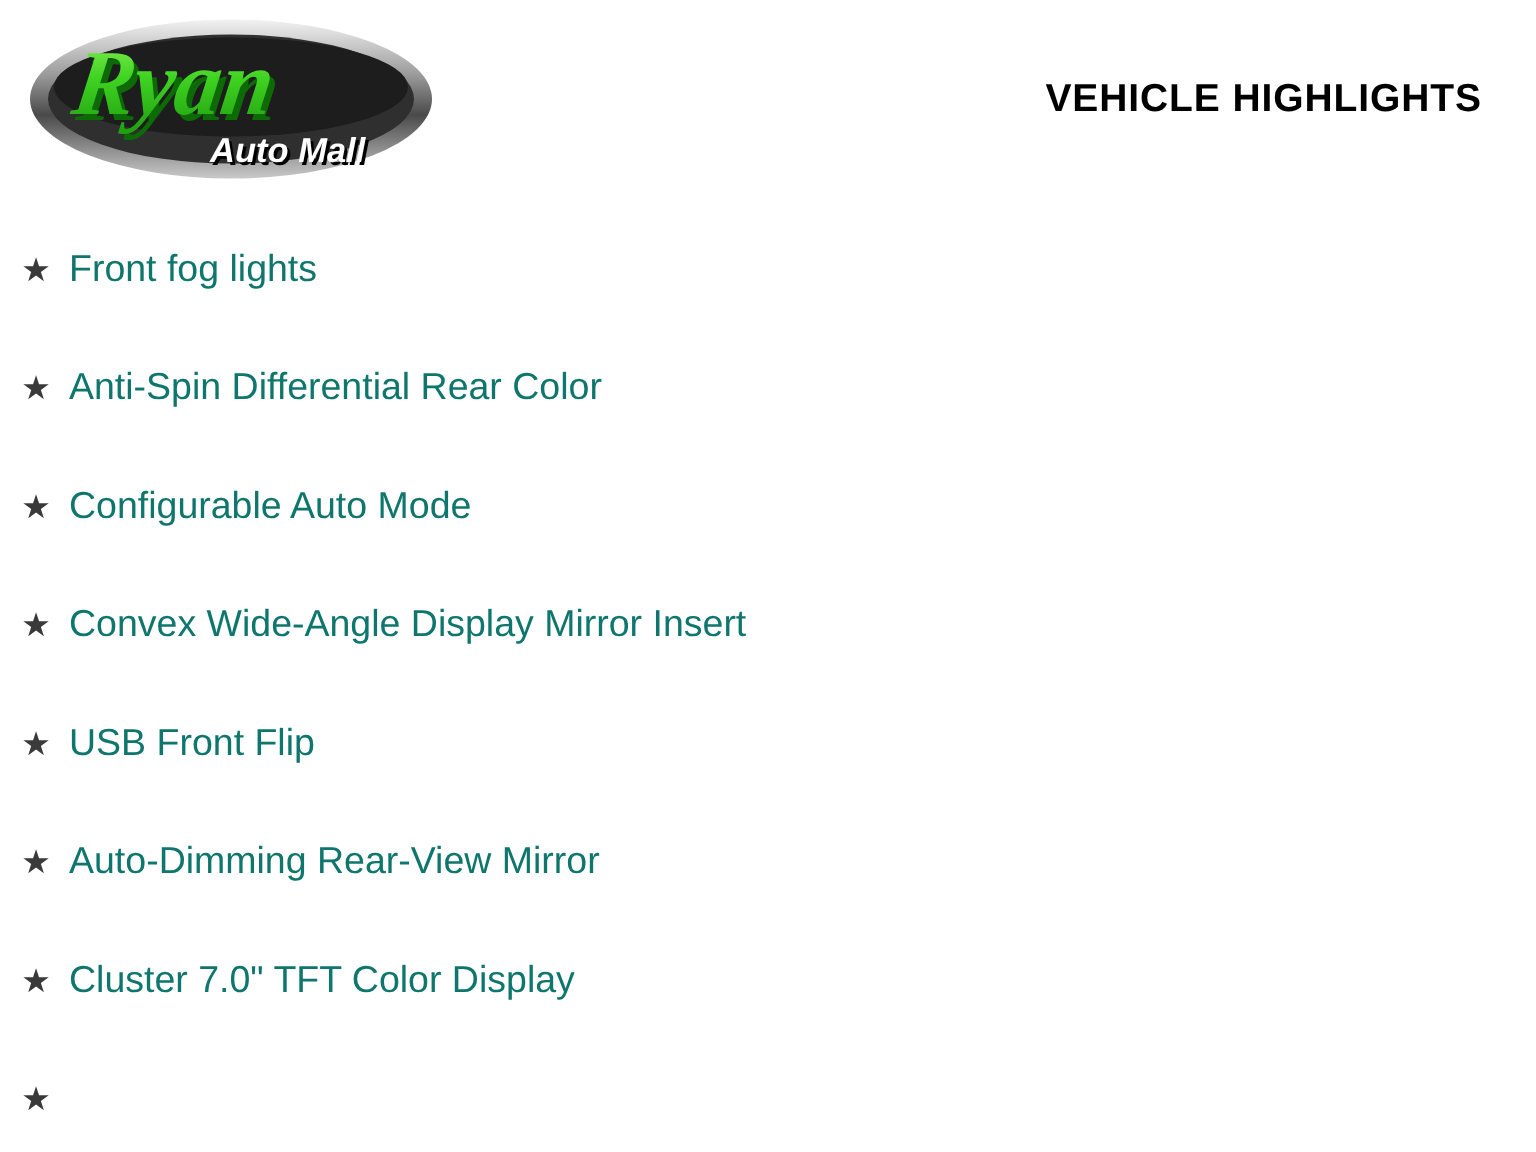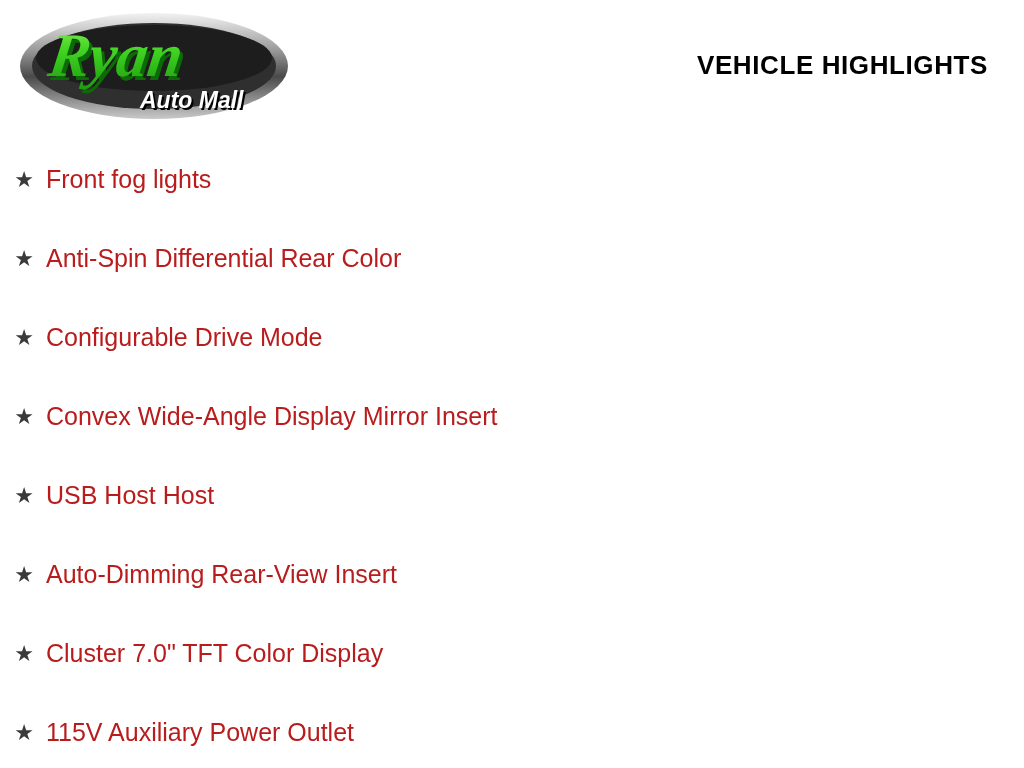--- a/index.html
+++ b/index.html
@@ -62,21 +62,21 @@
   .star-icon {
     width: 28px;
     flex: 0 0 28px;
     font-size: 22px;
     line-height: 1;
     color: #3a3a3a;
     text-align: center;
   }
   .highlight-label {
     font-size: 25px;
-    color: #b91c1c;
+    color: #0f766e;
     white-space: nowrap;
     padding-left: 8px;
   }
 </style>
 </head>
 <body>
 
 <div class="page">
 
   <div class="header">
@@ -120,42 +120,41 @@
       <span class="highlight-label">Front fog lights</span>
     </div>
 
     <div class="highlight-row">
       <span class="star-icon">★</span>
       <span class="highlight-label">Anti-Spin Differential Rear Color</span>
     </div>
 
     <div class="highlight-row">
       <span class="star-icon">★</span>
-      <span class="highlight-label">Configurable Drive Mode</span>
+      <span class="highlight-label">Configurable Auto Mode</span>
     </div>
 
     <div class="highlight-row">
       <span class="star-icon">★</span>
       <span class="highlight-label">Convex Wide-Angle Display Mirror Insert</span>
     </div>
 
     <div class="highlight-row">
       <span class="star-icon">★</span>
-      <span class="highlight-label">USB Host Host</span>
+      <span class="highlight-label">USB Front Flip</span>
     </div>
 
     <div class="highlight-row">
       <span class="star-icon">★</span>
-      <span class="highlight-label">Auto-Dimming Rear-View Insert</span>
+      <span class="highlight-label">Auto-Dimming Rear-View Mirror</span>
     </div>
 
     <div class="highlight-row">
       <span class="star-icon">★</span>
       <span class="highlight-label">Cluster 7.0" TFT Color Display</span>
     </div>
 
     <div class="highlight-row">
       <span class="star-icon">★</span>
-      <span class="highlight-label">115V Auxiliary Power Outlet</span>
     </div>
 
   </div>
 </div>
 
 </body></html>

